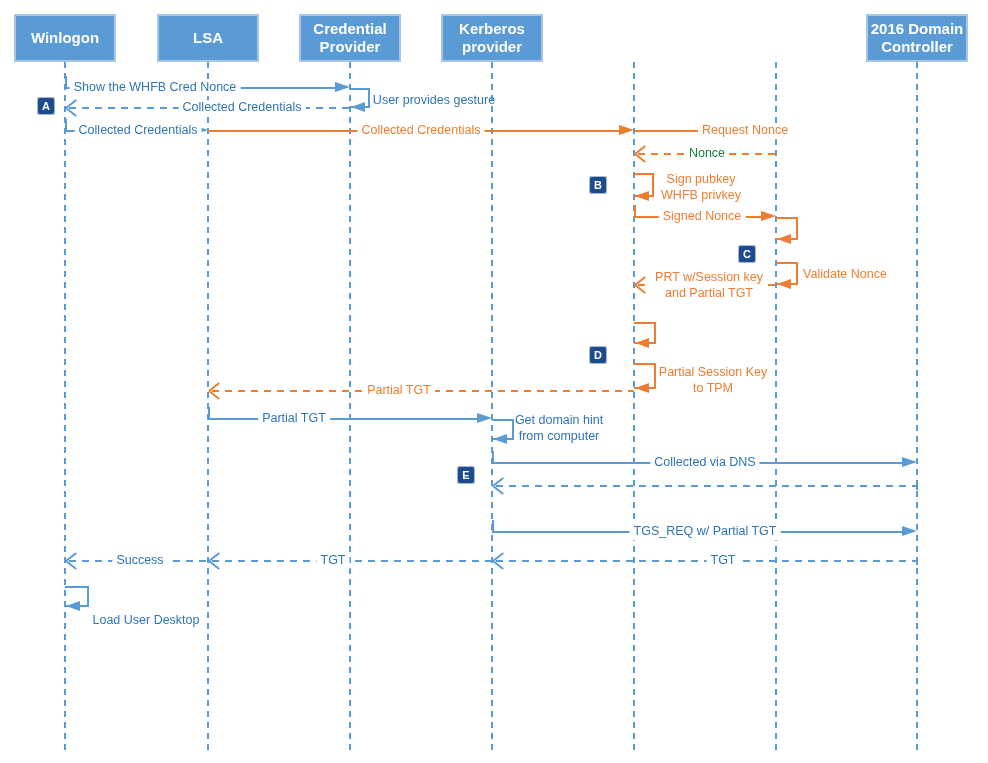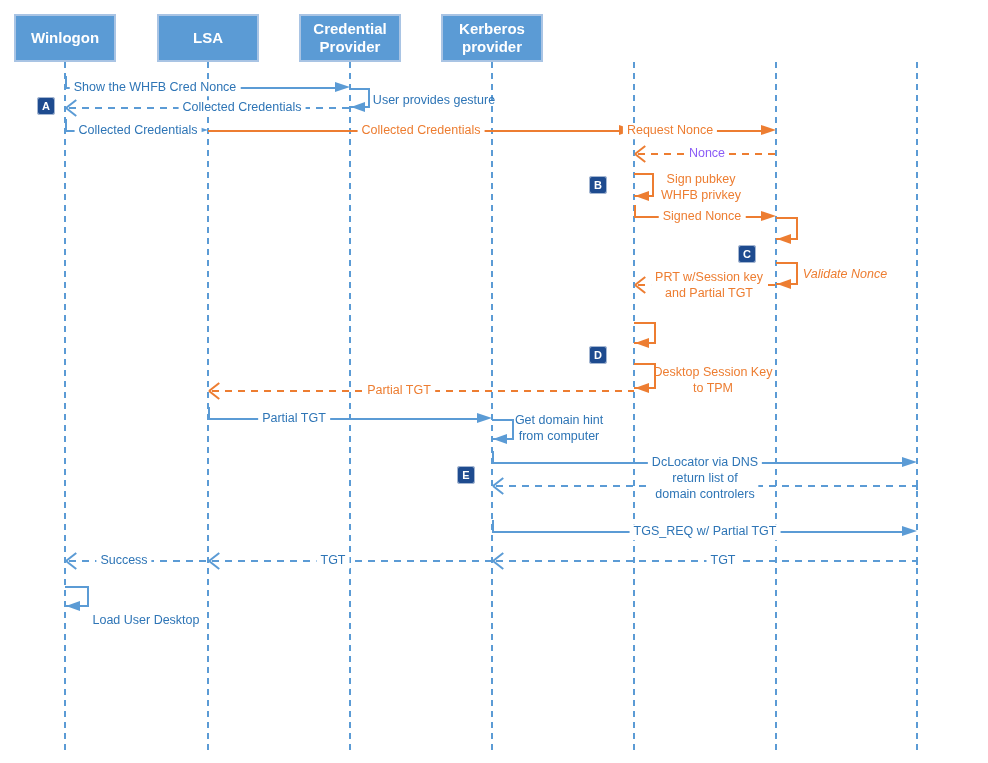--- a/index.html
+++ b/index.html
@@ -43,20 +43,21 @@
     <div class="actor" style="left: 14px; top: 14px;">Winlogon</div>
     <div class="lifeline" style="left: 64px; top: 62px; height: 693px; background: repeating-linear-gradient(rgb(91, 155, 213) 0px, rgb(91, 155, 213) 6px, transparent 6px, transparent 11px);"></div>
     <div class="actor" style="left: 157px; top: 14px;">LSA</div>
     <div class="lifeline" style="left: 207px; top: 62px; height: 693px; background: repeating-linear-gradient(rgb(91, 155, 213) 0px, rgb(91, 155, 213) 6px, transparent 6px, transparent 11px);"></div>
     <div class="actor" style="left: 299px; top: 14px;">Credential Provider</div>
     <div class="lifeline" style="left: 349px; top: 62px; height: 693px; background: repeating-linear-gradient(rgb(91, 155, 213) 0px, rgb(91, 155, 213) 6px, transparent 6px, transparent 11px);"></div>
     <div class="actor" style="left: 441px; top: 14px;">Kerberos provider</div>
     <div class="lifeline" style="left: 491px; top: 62px; height: 693px; background: repeating-linear-gradient(rgb(91, 155, 213) 0px, rgb(91, 155, 213) 6px, transparent 6px, transparent 11px);"></div>
     <div class="lifeline" style="left: 633px; top: 62px; height: 693px; background: repeating-linear-gradient(rgb(91, 155, 213) 0px, rgb(91, 155, 213) 6px, transparent 6px, transparent 11px);"></div>
     <div class="lifeline" style="left: 775px; top: 62px; height: 693px; background: repeating-linear-gradient(rgb(91, 155, 213) 0px, rgb(91, 155, 213) 6px, transparent 6px, transparent 11px);"></div>
+    <div class="actor" style="left: 866px; top: 14px;">2016 Domain Controller</div>
     <div class="lifeline" style="left: 916px; top: 62px; height: 693px; background: repeating-linear-gradient(rgb(91, 155, 213) 0px, rgb(91, 155, 213) 6px, transparent 6px, transparent 11px);"></div>
     <div class="mline" style="left: 65px; top: 87px; width: 272px; background: rgb(91, 155, 213);"></div>
     <div class="head-right" style="left: 335px; top: 82px; border-left: 15px solid rgb(91, 155, 213);"></div>
     <div class="tick" style="left: 65px; top: 76px; height: 12px; background: rgb(91, 155, 213);"></div>
     <div class="mlabel" style="left: 155px; top: 88px; color: rgb(46, 117, 182);">
       <div>Show the WHFB Cred Nonce</div>
     </div>
     <div class="mline" style="left: 69px; top: 107px; width: 281px; background: repeating-linear-gradient(90deg, rgb(91, 155, 213) 0px, rgb(91, 155, 213) 7px, transparent 7px, transparent 13px);"></div>
     <div class="ohead" style="left: 66px; top: 107px; background: rgb(91, 155, 213); transform-origin: 0px 1px; transform: rotate(-38deg);"></div>
     <div class="ohead" style="left: 66px; top: 107px; background: rgb(91, 155, 213); transform-origin: 0px 1px; transform: rotate(38deg);"></div>
@@ -69,27 +70,27 @@
     <div class="mlabel" style="left: 138px; top: 131px; color: rgb(46, 117, 182);">
       <div>Collected Credentials</div>
     </div>
     <div class="mline" style="left: 208px; top: 130px; width: 413px; background: rgb(237, 125, 49);"></div>
     <div class="head-right" style="left: 619px; top: 125px; border-left: 15px solid rgb(237, 125, 49);"></div>
     <div class="mlabel" style="left: 421px; top: 131px; color: rgb(237, 125, 49);">
       <div>Collected Credentials</div>
     </div>
     <div class="mline" style="left: 634px; top: 130px; width: 129px; background: rgb(237, 125, 49);"></div>
     <div class="head-right" style="left: 761px; top: 125px; border-left: 15px solid rgb(237, 125, 49);"></div>
-    <div class="mlabel" style="left: 670px; top: 131px; color: rgb(237, 125, 49);">
+    <div class="mlabel" style="left: 745px; top: 131px; color: rgb(237, 125, 49);">
       <div>Request Nonce</div>
     </div>
     <div class="mline" style="left: 638px; top: 153px; width: 138px; background: repeating-linear-gradient(90deg, rgb(237, 125, 49) 0px, rgb(237, 125, 49) 7px, transparent 7px, transparent 13px);"></div>
     <div class="ohead" style="left: 635px; top: 153px; background: rgb(237, 125, 49); transform-origin: 0px 1px; transform: rotate(-38deg);"></div>
     <div class="ohead" style="left: 635px; top: 153px; background: rgb(237, 125, 49); transform-origin: 0px 1px; transform: rotate(38deg);"></div>
-    <div class="mlabel" style="left: 707px; top: 154px; color: #8b5cf6;">
+    <div class="mlabel" style="left: 707px; top: 154px; color: #15803d;">
       <div>Nonce</div>
     </div>
     <div class="mline" style="left: 634px; top: 216px; width: 129px; background: rgb(237, 125, 49);"></div>
     <div class="head-right" style="left: 761px; top: 211px; border-left: 15px solid rgb(237, 125, 49);"></div>
     <div class="tick" style="left: 634px; top: 205px; height: 12px; background: rgb(237, 125, 49);"></div>
     <div class="mlabel" style="left: 702px; top: 217px; color: rgb(237, 125, 49);">
       <div>Signed Nonce</div>
     </div>
     <div class="mline" style="left: 638px; top: 284px; width: 138px; background: repeating-linear-gradient(90deg, rgb(237, 125, 49) 0px, rgb(237, 125, 49) 7px, transparent 7px, transparent 13px);"></div>
     <div class="ohead" style="left: 635px; top: 284px; background: rgb(237, 125, 49); transform-origin: 0px 1px; transform: rotate(-38deg);"></div>
@@ -107,30 +108,26 @@
     <div class="mline" style="left: 208px; top: 418px; width: 271px; background: rgb(91, 155, 213);"></div>
     <div class="head-right" style="left: 477px; top: 413px; border-left: 15px solid rgb(91, 155, 213);"></div>
     <div class="tick" style="left: 208px; top: 407px; height: 12px; background: rgb(91, 155, 213);"></div>
     <div class="mlabel" style="left: 294px; top: 419px; color: rgb(46, 117, 182);">
       <div>Partial TGT</div>
     </div>
     <div class="mline" style="left: 492px; top: 462px; width: 412px; background: rgb(91, 155, 213);"></div>
     <div class="head-right" style="left: 902px; top: 457px; border-left: 15px solid rgb(91, 155, 213);"></div>
     <div class="tick" style="left: 492px; top: 451px; height: 12px; background: rgb(91, 155, 213);"></div>
     <div class="mlabel" style="left: 705px; top: 463px; color: rgb(46, 117, 182);">
-      <div>DcLocator via DNS</div>
+      <div>Collected via DNS</div>
     </div>
     <div class="mline" style="left: 496px; top: 485px; width: 421px; background: repeating-linear-gradient(90deg, rgb(91, 155, 213) 0px, rgb(91, 155, 213) 7px, transparent 7px, transparent 13px);"></div>
     <div class="ohead" style="left: 493px; top: 485px; background: rgb(91, 155, 213); transform-origin: 0px 1px; transform: rotate(-38deg);"></div>
     <div class="ohead" style="left: 493px; top: 485px; background: rgb(91, 155, 213); transform-origin: 0px 1px; transform: rotate(38deg);"></div>
     <div class="tick" style="left: 916px; top: 482px; height: 8px; background: rgb(91, 155, 213);"></div>
-    <div class="mlabel" style="left: 705px; top: 486px; color: rgb(46, 117, 182);">
-      <div>return list of</div>
-      <div>domain controlers</div>
-    </div>
     <div class="mline" style="left: 492px; top: 531px; width: 412px; background: rgb(91, 155, 213);"></div>
     <div class="head-right" style="left: 902px; top: 526px; border-left: 15px solid rgb(91, 155, 213);"></div>
     <div class="tick" style="left: 492px; top: 520px; height: 12px; background: rgb(91, 155, 213);"></div>
     <div class="mlabel" style="left: 705px; top: 532px; color: rgb(46, 117, 182);">
       <div>TGS_REQ w/ Partial TGT</div>
     </div>
     <div class="mline" style="left: 496px; top: 560px; width: 421px; background: repeating-linear-gradient(90deg, rgb(91, 155, 213) 0px, rgb(91, 155, 213) 7px, transparent 7px, transparent 13px);"></div>
     <div class="ohead" style="left: 493px; top: 560px; background: rgb(91, 155, 213); transform-origin: 0px 1px; transform: rotate(-38deg);"></div>
     <div class="ohead" style="left: 493px; top: 560px; background: rgb(91, 155, 213); transform-origin: 0px 1px; transform: rotate(38deg);"></div>
     <div class="tick" style="left: 916px; top: 557px; height: 8px; background: rgb(91, 155, 213);"></div>
@@ -139,47 +136,47 @@
     </div>
     <div class="mline" style="left: 212px; top: 560px; width: 280px; background: repeating-linear-gradient(90deg, rgb(91, 155, 213) 0px, rgb(91, 155, 213) 7px, transparent 7px, transparent 13px);"></div>
     <div class="ohead" style="left: 209px; top: 560px; background: rgb(91, 155, 213); transform-origin: 0px 1px; transform: rotate(-38deg);"></div>
     <div class="ohead" style="left: 209px; top: 560px; background: rgb(91, 155, 213); transform-origin: 0px 1px; transform: rotate(38deg);"></div>
     <div class="mlabel" style="left: 333px; top: 561px; color: rgb(46, 117, 182);">
       <div>TGT</div>
     </div>
     <div class="mline" style="left: 69px; top: 560px; width: 139px; background: repeating-linear-gradient(90deg, rgb(91, 155, 213) 0px, rgb(91, 155, 213) 7px, transparent 7px, transparent 13px);"></div>
     <div class="ohead" style="left: 66px; top: 560px; background: rgb(91, 155, 213); transform-origin: 0px 1px; transform: rotate(-38deg);"></div>
     <div class="ohead" style="left: 66px; top: 560px; background: rgb(91, 155, 213); transform-origin: 0px 1px; transform: rotate(38deg);"></div>
-    <div class="mlabel" style="left: 124px; top: 561px; color: rgb(46, 117, 182);">
+    <div class="mlabel" style="left: 140px; top: 561px; color: rgb(46, 117, 182);">
       <div>Success</div>
     </div>
     <div class="loop" style="left: 350px; top: 88px; width: 20px; height: 20px; border-color: rgb(91, 155, 213);"></div>
     <div class="head-left" style="left: 351px; top: 102px; border-right: 14px solid rgb(91, 155, 213);"></div>
     <div class="looplabel" style="left: 434px; top: 100px; color: rgb(46, 117, 182);">
       <div>User provides gesture</div>
     </div>
     <div class="loop" style="left: 634px; top: 173px; width: 20px; height: 24px; border-color: rgb(237, 125, 49);"></div>
     <div class="head-left" style="left: 635px; top: 191px; border-right: 14px solid rgb(237, 125, 49);"></div>
     <div class="looplabel" style="left: 701px; top: 187px; color: rgb(237, 125, 49);">
       <div>Sign pubkey</div>
       <div>WHFB privkey</div>
     </div>
     <div class="loop" style="left: 776px; top: 217px; width: 22px; height: 23px; border-color: rgb(237, 125, 49);"></div>
     <div class="head-left" style="left: 777px; top: 234px; border-right: 14px solid rgb(237, 125, 49);"></div>
     <div class="loop" style="left: 776px; top: 262px; width: 22px; height: 23px; border-color: rgb(237, 125, 49);"></div>
     <div class="head-left" style="left: 777px; top: 279px; border-right: 14px solid rgb(237, 125, 49);"></div>
-    <div class="looplabel" style="left: 845px; top: 274px; color: rgb(237, 125, 49); font-style: italic;">
+    <div class="looplabel" style="left: 845px; top: 274px; color: rgb(237, 125, 49);">
       <div>Validate Nonce</div>
     </div>
     <div class="loop" style="left: 634px; top: 322px; width: 22px; height: 22px; border-color: rgb(237, 125, 49);"></div>
     <div class="head-left" style="left: 635px; top: 338px; border-right: 14px solid rgb(237, 125, 49);"></div>
     <div class="loop" style="left: 634px; top: 363px; width: 22px; height: 26px; border-color: rgb(237, 125, 49);"></div>
     <div class="head-left" style="left: 635px; top: 383px; border-right: 14px solid rgb(237, 125, 49);"></div>
     <div class="looplabel" style="left: 713px; top: 380px; color: rgb(237, 125, 49);">
-      <div>Desktop Session Key</div>
+      <div>Partial Session Key</div>
       <div>to TPM</div>
     </div>
     <div class="loop" style="left: 492px; top: 419px; width: 22px; height: 21px; border-color: rgb(91, 155, 213);"></div>
     <div class="head-left" style="left: 493px; top: 434px; border-right: 14px solid rgb(91, 155, 213);"></div>
     <div class="looplabel" style="left: 559px; top: 428px; color: rgb(46, 117, 182);">
       <div>Get domain hint</div>
       <div>from computer</div>
     </div>
     <div class="loop" style="left: 65px; top: 586px; width: 24px; height: 21px; border-color: rgb(91, 155, 213);"></div>
     <div class="head-left" style="left: 66px; top: 601px; border-right: 14px solid rgb(91, 155, 213);"></div>

